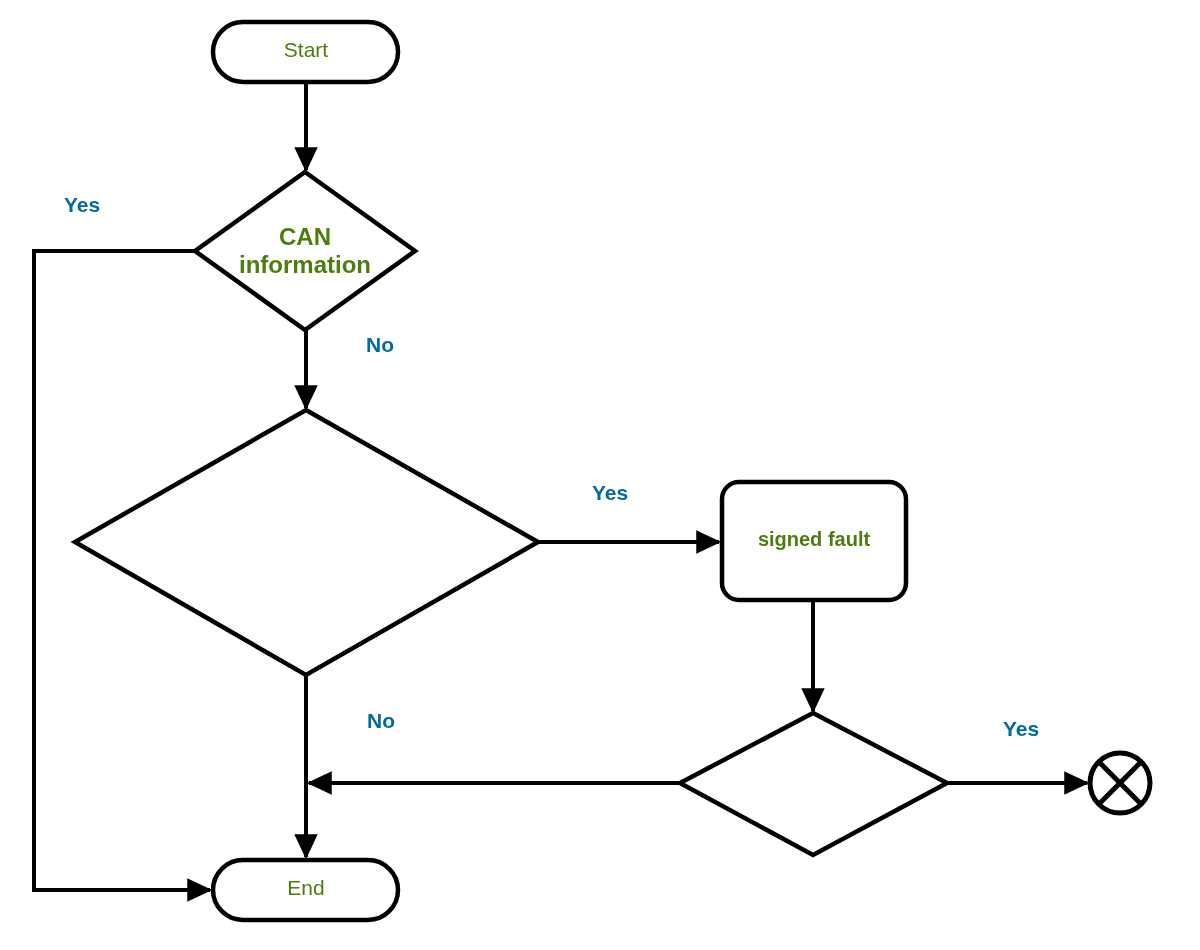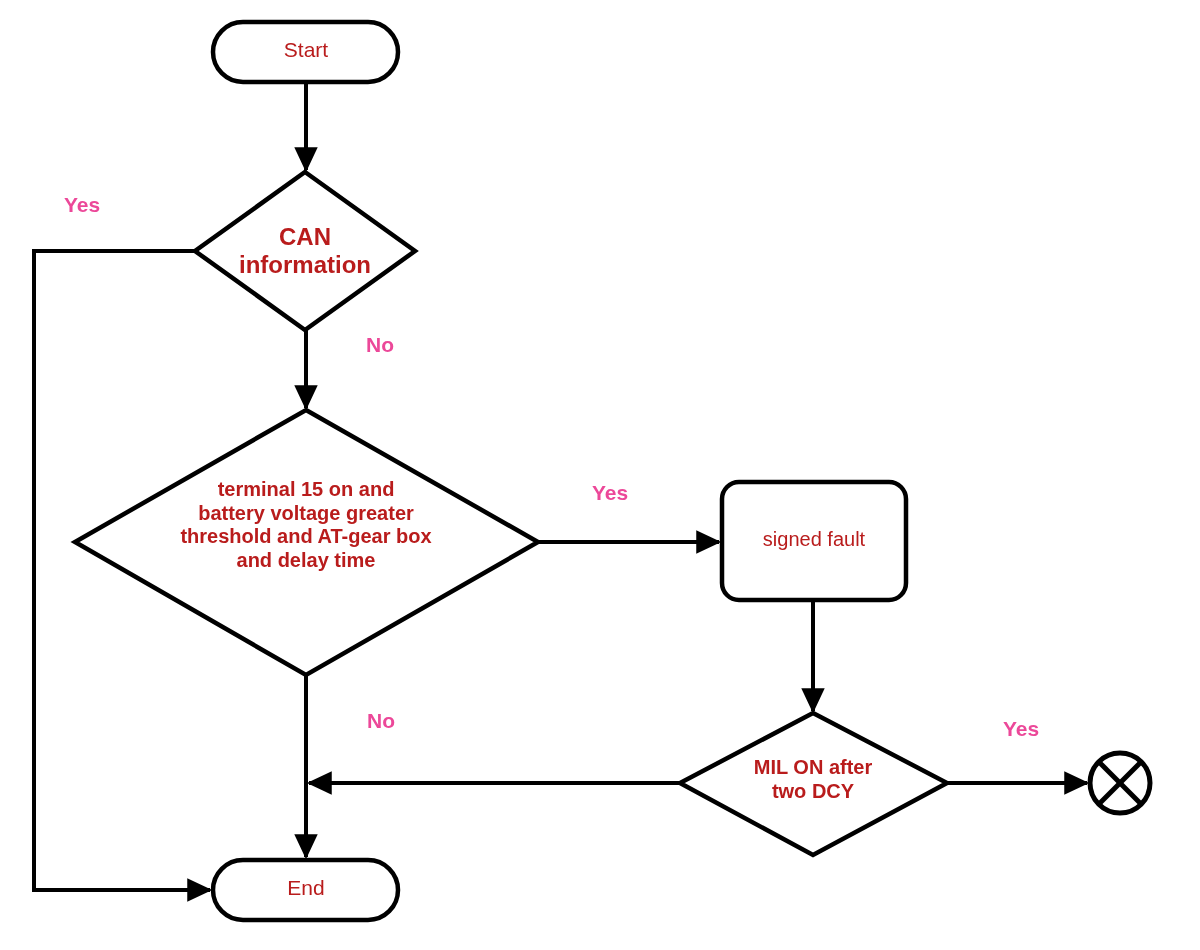--- a/index.html
+++ b/index.html
@@ -21,38 +21,38 @@
   #flow-svg {
     position: absolute;
     left: 0;
     top: 0;
     width: 1200px;
     height: 950px;
   }
   .node-text {
     position: absolute;
     text-align: center;
-    color: #b91c1c;
+    color: #4d7c0f;
     line-height: 1.18;
     pointer-events: none;
     white-space: pre-line;
   }
   .edge-label {
     position: absolute;
-    color: #ec4899;
+    color: #0369a1;
     font-weight: bold;
     font-size: 21px;
     line-height: 1;
     white-space: nowrap;
   }
   .t-start  { left: 213px; top: 38px;  width: 186px; font-size: 21px; font-weight: normal; }
   .t-end    { left: 213px; top: 876px; width: 186px; font-size: 21px; font-weight: normal; }
   .t-can    { left: 205px; top: 223px; width: 200px; font-size: 24px; font-weight: bold; }
   .t-cond   { left: 106px; top: 478px; width: 400px; font-size: 20px; font-weight: bold; }
-  .t-signed { left: 722px; top: 528px; width: 184px; font-size: 20px; font-weight: normal; }
+  .t-signed { left: 722px; top: 528px; width: 184px; font-size: 20px; font-weight: bold; }
   .t-mil    { left: 700px; top: 756px; width: 226px; font-size: 20px; font-weight: bold; }
 </style>
 </head>
 <body>
 
 <div id="flow-root">
 
   <svg id="flow-svg" viewBox="0 0 1200 950">
     <defs>
       <marker id="arrow" viewBox="0 0 12 12" refX="10.5" refY="6" markerWidth="6.5" markerHeight="6.5" orient="auto-start-reverse" markerUnits="strokeWidth">
@@ -93,29 +93,23 @@
     <path d="M 680 783 L 309 783" fill="none" stroke="#000000" stroke-width="4" marker-end="url(#arrow)"></path>
 
     <path d="M 947 783 L 1087 783" fill="none" stroke="#000000" stroke-width="4" marker-end="url(#arrow)"></path>
   </svg>
 
   <div class="node-text t-start">Start</div>
 
   <div class="node-text t-can">CAN
 information</div>
 
-  <div class="node-text t-cond">terminal 15 on and
-battery voltage greater
-threshold and AT-gear box
-and delay time</div>
 
   <div class="node-text t-signed">signed fault</div>
 
-  <div class="node-text t-mil">MIL ON after
-two DCY</div>
 
   <div class="node-text t-end">End</div>
 
   <div class="edge-label" style="left:64px; top:194px;">Yes</div>
 
   <div class="edge-label" style="left:366px; top:334px;">No</div>
 
   <div class="edge-label" style="left:592px; top:482px;">Yes</div>
 
   <div class="edge-label" style="left:367px; top:710px;">No</div>

